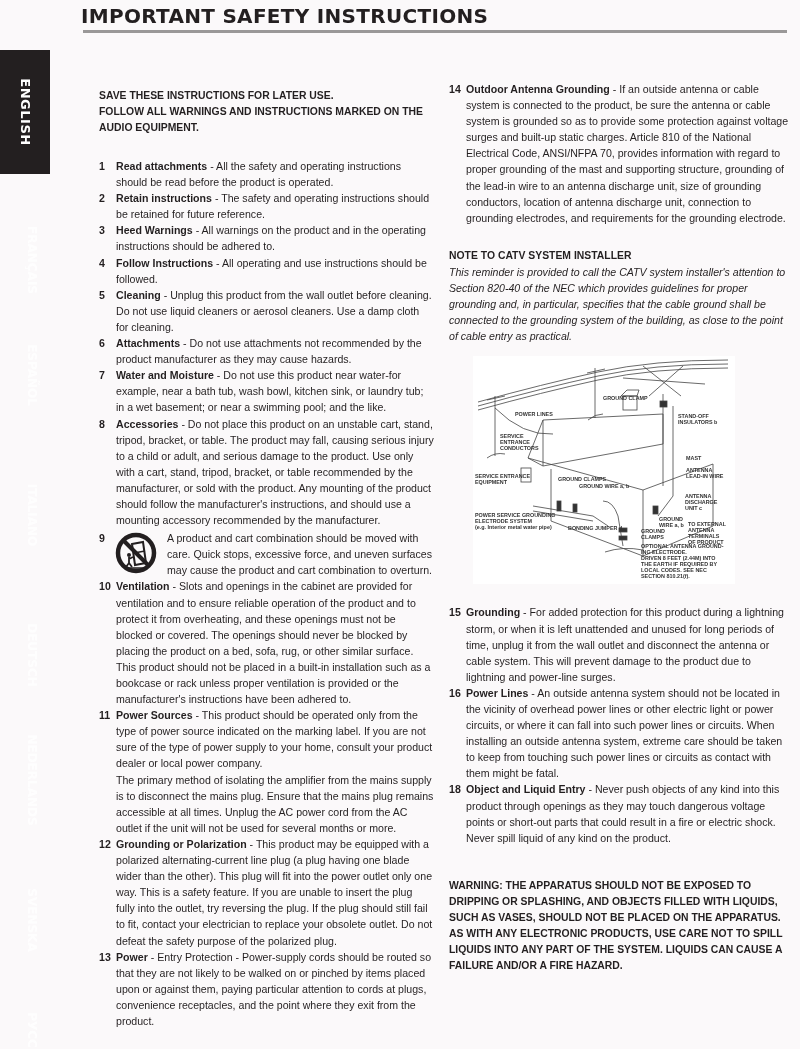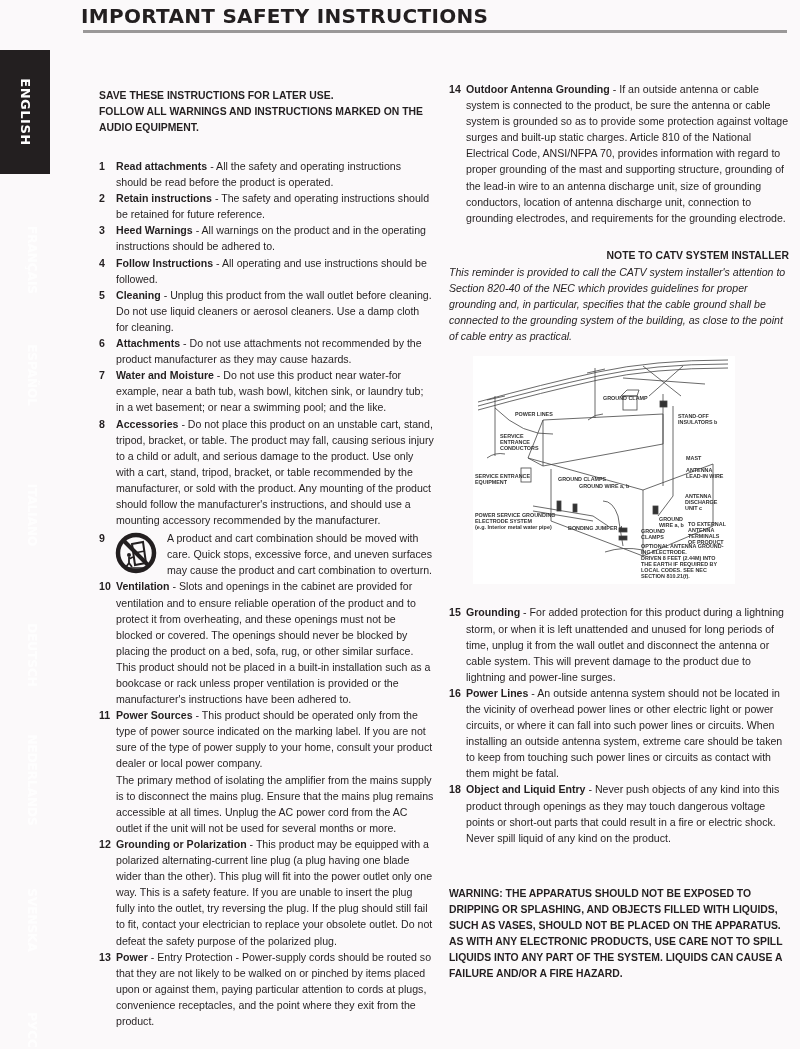--- a/index.html
+++ b/index.html
@@ -40,26 +40,26 @@
   .col { position: absolute; font-size: 10.6px; line-height: 16.1px; }
   .col-left { left: 99px; top: 88px; width: 335px; }
   .col-right { left: 449px; top: 81px; width: 340px; }
   .intro { font-weight: bold; font-size: 10.4px; margin: 0 0 22px 0; line-height: 16px; }
   .item { position: relative; padding-left: 17px; margin: 0; }
   .item .num { position: absolute; left: 0; top: 0; font-weight: bold; }
   .item b { font-weight: bold; }
   .item9 { position: relative; padding-left: 68px; min-height: 48px; margin-top: 2px; }
   .item9 .num { position: absolute; left: 0; top: 0; font-weight: bold; }
   .item9 .icon { position: absolute; left: 16px; top: 2px; width: 42px; height: 42px; }
-  .note-head { font-weight: bold; font-size: 10.4px; margin: 22px 0 0 0; text-align: right; }
+  .note-head { font-weight: bold; font-size: 10.4px; margin: 22px 0 0 0; }
   .note-body { margin: 0; font-style: italic; }
   .diagram { display: block; margin: 12px 0 0 24px; width: 262px; height: 228px; }
   .diagram text { font-family: "Liberation Sans", sans-serif; font-size: 5.4px; font-weight: bold; fill: #333; }
   .right-items { margin-top: 20px; }
-  .warning { font-weight: bold; font-size: 10.4px; margin-top: 40px; line-height: 16.1px; }
+  .warning { font-weight: bold; font-size: 10.4px; margin-top: 32px; line-height: 16.1px; }
 </style>
 </head>
 <body>
 
 <h1 class="title">IMPORTANT SAFETY INSTRUCTIONS</h1>
 <div class="title-rule"></div>
 
 <div class="side-tab">
   <span>ENGLISH</span>
 </div>

